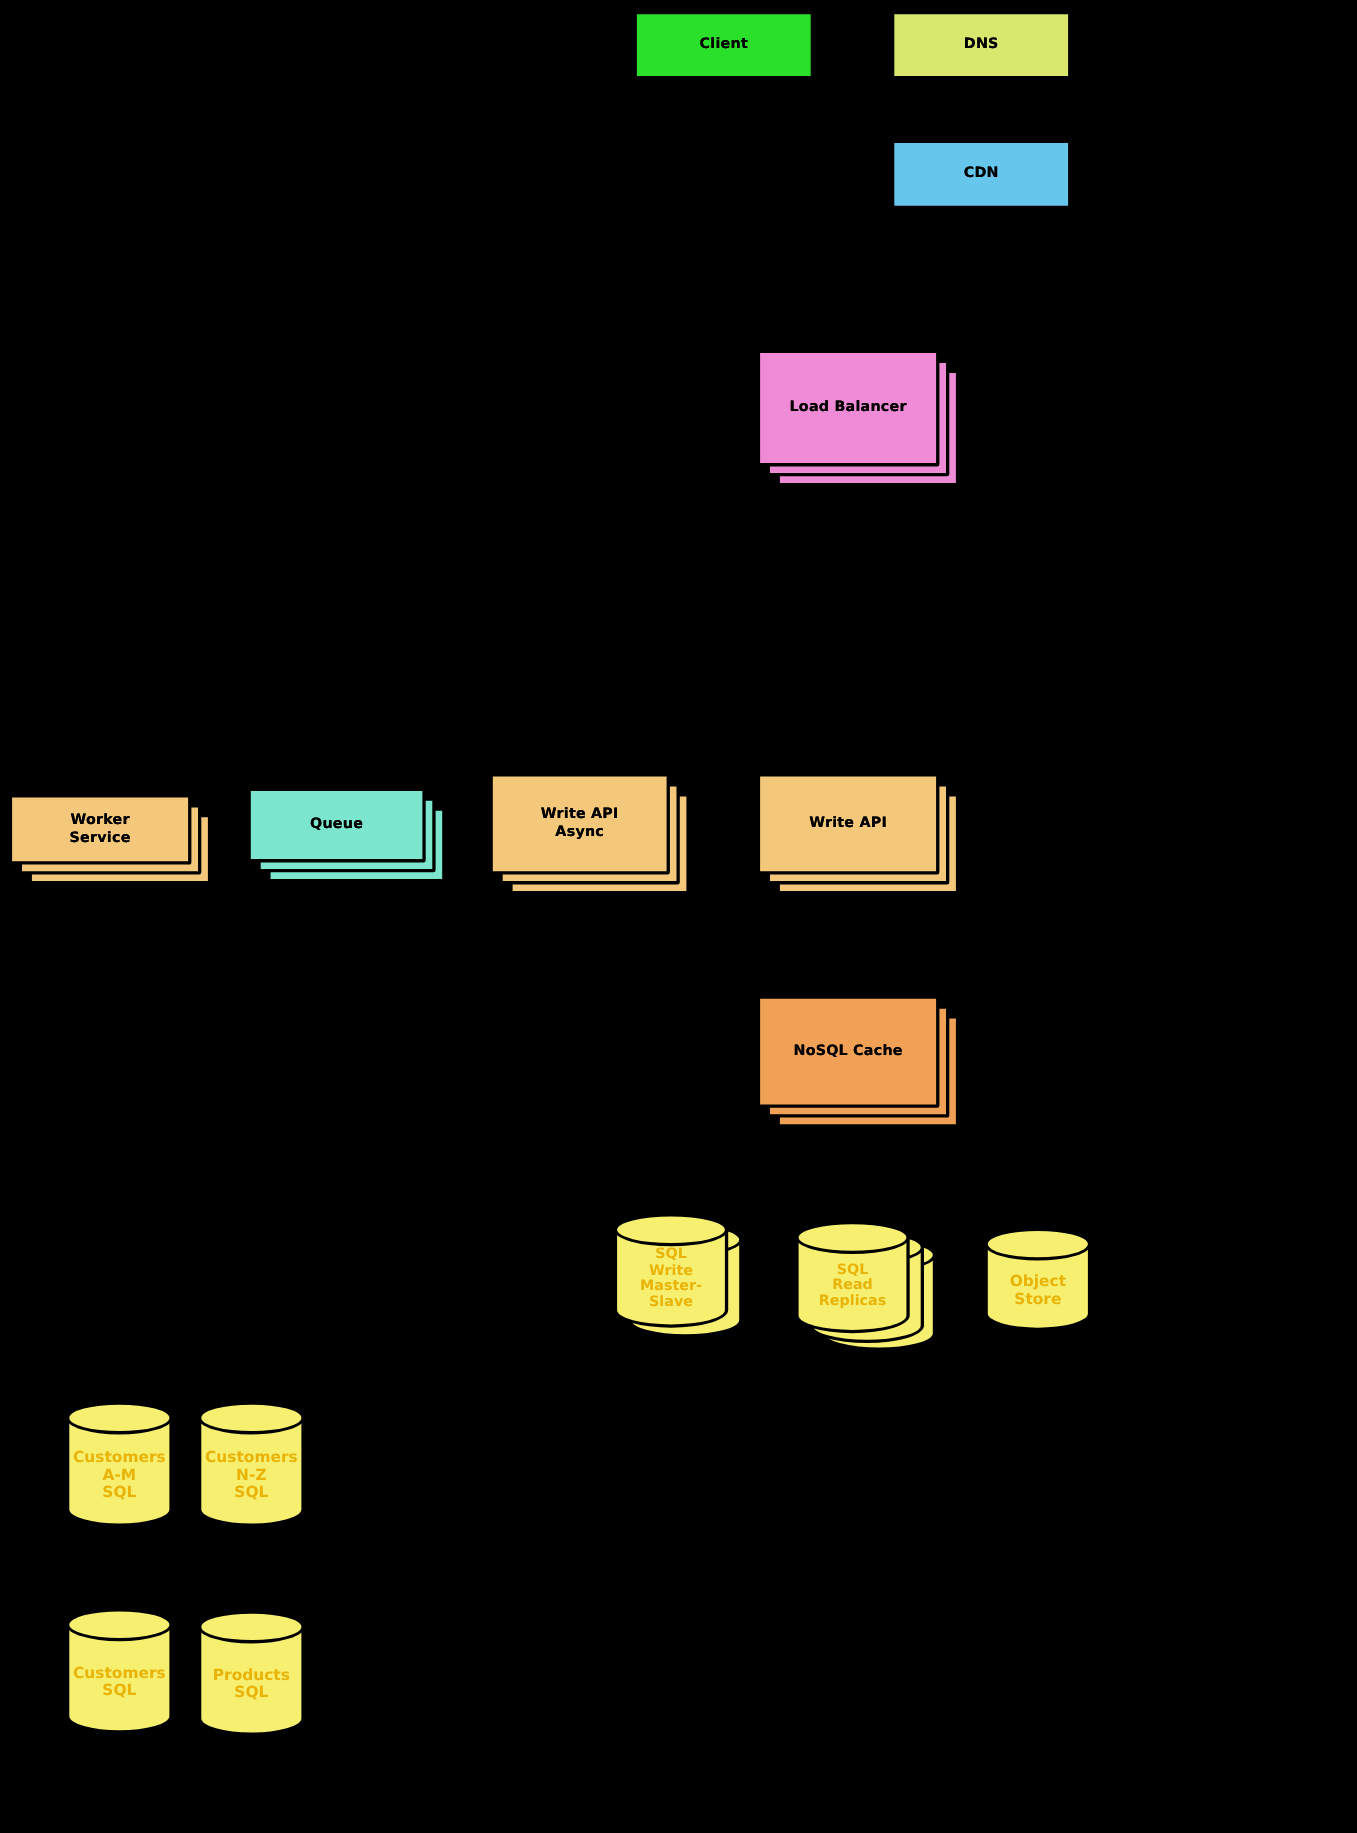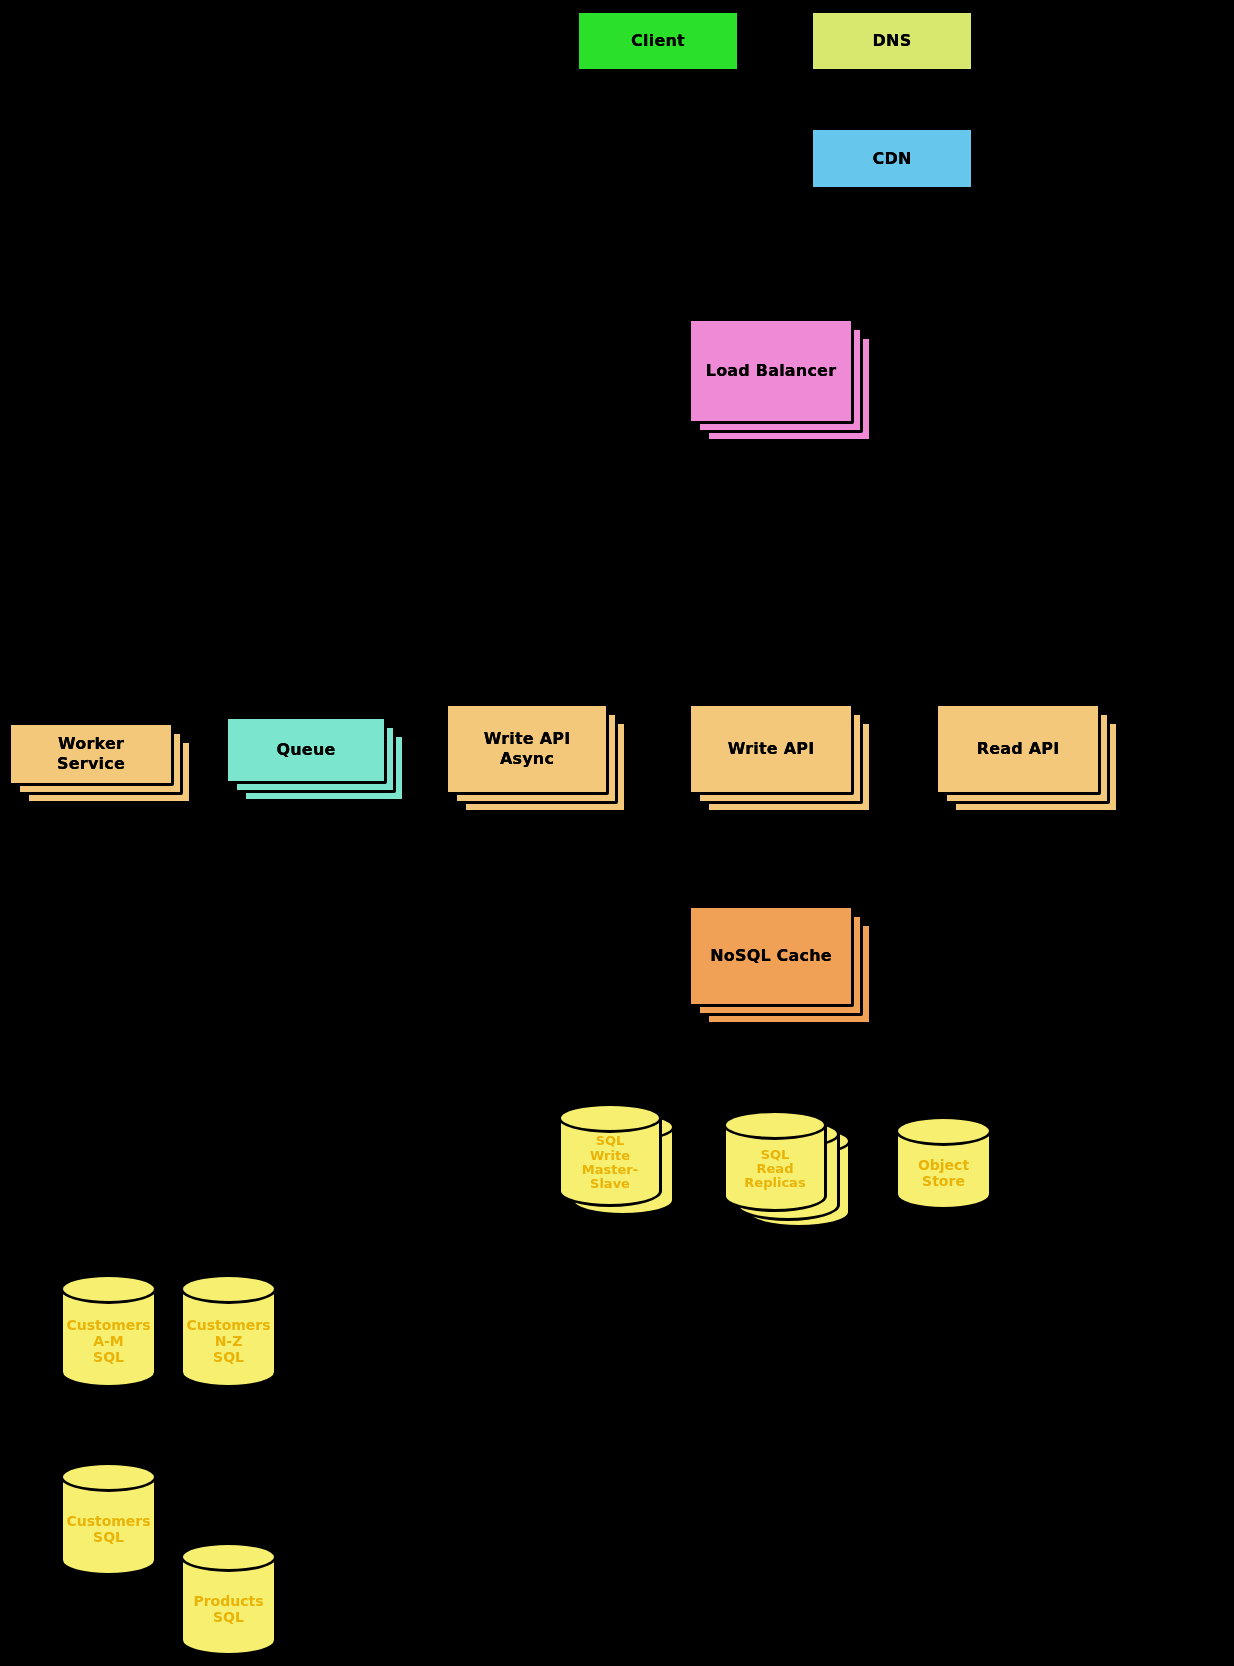--- a/index.html
+++ b/index.html
@@ -4,21 +4,21 @@
 <style>
   html,body{margin:0;padding:0;background:#000;}
   #canvas{position:relative;width:1234px;height:1666px;background:#000;overflow:hidden;
           font-family:"DejaVu Sans","Liberation Sans",sans-serif;}
   .node{position:absolute;}
   .ly{position:absolute;inset:0;background:var(--c,#ccc);border:3px solid #000;display:block;border-radius:2px;}
   .l1{transform:translate(9px,9px);}
   .l2{transform:translate(18px,18px);}
   .face{position:absolute;inset:0;background:var(--c,#ccc);border:3px solid #000;border-radius:2px;
         display:flex;align-items:center;justify-content:center;text-align:center;}
-  .lbl{font-weight:700;font-size:16px;color:#000;white-space:pre-line;line-height:1.25;
+  .lbl{font-weight:700;font-size:13px;color:#000;white-space:pre-line;line-height:1.25;
        text-shadow:0 0 0 #000;letter-spacing:.2px;}
   .cyl{position:absolute;}
   .cylshape{position:absolute;inset:0;}
   .cylshape.o1{transform:translate(13px,9px);}
   .cylshape.o2{transform:translate(24px,16px);}
   .cb{position:absolute;inset:0;background:var(--c,#eee);border:3px solid #000;
       border-radius:50%/16px;box-sizing:border-box;}
   .cl{position:absolute;left:0;right:0;top:0;height:30px;background:var(--c,#eee);
       border:3px solid #000;border-radius:50%;box-sizing:border-box;}
   .clbl{position:absolute;inset:0;padding-top:20px;display:flex;align-items:center;justify-content:center;
@@ -84,27 +84,20 @@
   </div>
 
   <div class="node" style="left: 688px; top: 703px; width: 166px; height: 92px; --c: #f4c87a;">
     <i class="ly l2"></i>
     <i class="ly l1"></i>
     <div class="face">
       <span class="lbl">Write API</span>
     </div>
   </div>
 
-  <div class="node" style="left: 935px; top: 703px; width: 166px; height: 92px; --c: #f4c87a;">
-    <i class="ly l2"></i>
-    <i class="ly l1"></i>
-    <div class="face">
-      <span class="lbl">Read API</span>
-    </div>
-  </div>
 
   <div class="node" style="left: 688px; top: 905px; width: 166px; height: 102px; --c: #f0a155;">
     <i class="ly l2"></i>
     <i class="ly l1"></i>
     <div class="face">
       <span class="lbl">NoSQL Cache</span>
     </div>
   </div>
 
 
@@ -172,21 +165,21 @@
 
   <div class="cyl" style="left: 60px; top: 1462px; width: 97px; height: 114px; --c: #f6ef70;">
     <div class="cylshape">
       <div class="cb"></div>
       <div class="cl"></div>
     </div>
     <span class="clbl">Customers
 SQL</span>
   </div>
 
-  <div class="cyl" style="left: 180px; top: 1542px; width: 97px; height: 114px; --c: #f6ef70;">
+  <div class="cyl" style="left: 180px; top: 1464px; width: 97px; height: 114px; --c: #f6ef70;">
     <div class="cylshape">
       <div class="cb"></div>
       <div class="cl"></div>
     </div>
     <span class="clbl">Products
 SQL</span>
   </div>
 
 </div>
 

